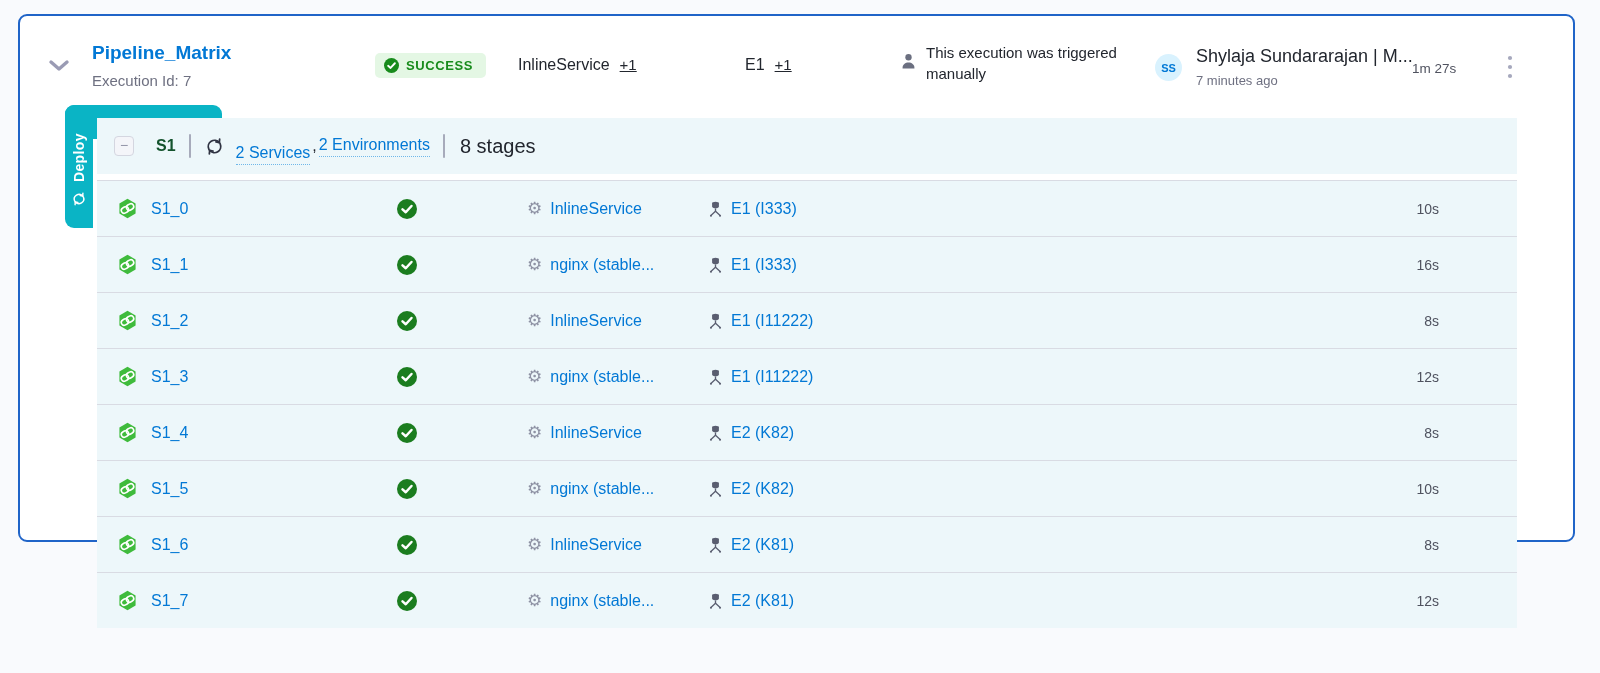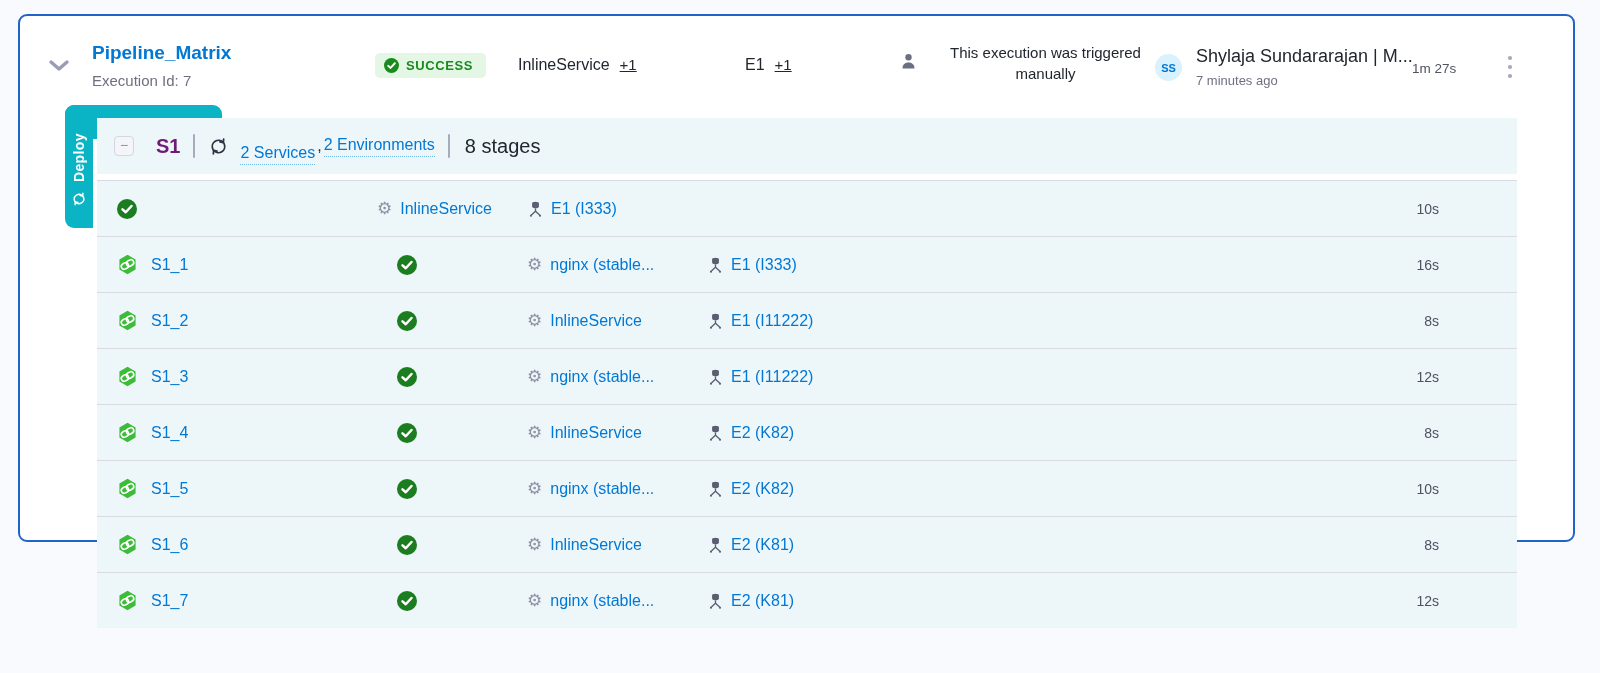--- a/index.html
+++ b/index.html
@@ -27,21 +27,21 @@
     position:absolute; left:355px; top:37px;
     background:#e4f7e4; border-radius:5px;
     display:flex; align-items:center; gap:7px;
     padding:5px 13px 5px 9px;
     color:#188b1c; font-size:13px; font-weight:bold; letter-spacing:0.6px;
   }
   .summary { position:absolute; top:40px; font-size:16px; color:#22262e; display:flex; gap:10px; align-items:baseline; }
   .summary.services { left:498px; }
   .summary.envs { left:725px; }
   .more-link { color:#22262e; text-decoration:underline; cursor:pointer; font-size:15px; }
-  .trigger-block { position:absolute; left:880px; top:27px; width:265px; display:flex; gap:9px;text-align:center; }
+  .trigger-block { position:absolute; left:880px; top:27px; width:265px; display:flex; gap:9px; }
   .trigger-text { font-size:15px; line-height:1.38; color:#22262e; }
   .avatar {
     position:absolute; left:1135px; top:38px;
     width:27px; height:27px; border-radius:50%;
     background:#d9f2fe; color:#0278d5;
     font-size:11px; font-weight:bold;
     display:flex; align-items:center; justify-content:center;
   }
   .user-block { position:absolute; left:1176px; top:30px; }
   .user-name { font-size:18px; color:#22262e; }
@@ -69,21 +69,21 @@
   .panel { position:absolute; left:77px; top:102px; width:1420px; height:512px; z-index:2; }
   .panel-header {
     height:56px; background:#edf7fa;
     display:flex; align-items:center; padding-left:17px;
   }
   .minus-box {
     width:20px; height:20px; background:#f4f5f9;
     border:1px solid #d4d6e0; border-radius:4px;
     color:#9294a8; font-size:14px; line-height:17px; text-align:center; cursor:pointer;
   }
-  .matrix-name { font-size:20px; font-weight:bold; color:#701a75; margin-left:22px; }
+  .matrix-name { font-size:16px; font-weight:bold; color:#14532d; margin-left:22px; }
   .v-sep { width:2px; height:24px; background:#8f92a6; opacity:0.75; margin-left:13px; border-radius:1px; }
   .cycle-ic { margin-left:13px; display:flex; }
   .dotted-link {
     color:#0278d5; font-size:16px; cursor:pointer;
     border-bottom:1.5px dotted #6fb7e9; padding-bottom:2px; text-decoration:none;
   }
   .dotted-link.first { margin-left:11px;margin-top:16px; }
   .link-comma { font-size:16px; color:#22262e; margin:0 2px 0 2px; }
   .stage-count { font-size:20px; color:#22262e; margin-left:15px; }
 
@@ -197,20 +197,32 @@
       </span>
       <a class="dotted-link first">2 Services</a>
       <span class="link-comma">,</span>
       <a class="dotted-link">2 Environments</a>
       <span class="v-sep"></span>
       <span class="stage-count">8 stages</span>
     </div>
 
     <div class="rows" id="rows">
   <div class="row">
+    <div class="col-stage">
+      <span style="display:flex;">
+        <svg width="21" height="21" viewBox="0 0 20 20">
+          <path d="M10 0.8 L17.7 5.3 V14.7 L10 19.2 L2.3 14.7 V5.3 Z" fill="#3fbb3c"></path>
+          <g transform="rotate(-30 10 10)" fill="none" stroke="#ffffff" stroke-width="1.5">
+            <rect x="3.6" y="7.3" width="7.2" height="5.4" rx="2.7"></rect>
+            <rect x="9.2" y="7.3" width="7.2" height="5.4" rx="2.7"></rect>
+          </g>
+        </svg>
+      </span>
+      <a class="blue-link">S1_0</a>
+    </div>
     <div class="col-status">
       <span style="display:flex;">
         <svg width="20" height="20" viewBox="0 0 16 16">
                 <circle cx="8" cy="8" r="8" fill="#1b7d1f"></circle>
                 <path d="M4.4 8.3 L7 10.6 L11.6 5.6" fill="none" stroke="#ffffff" stroke-width="2" stroke-linecap="round" stroke-linejoin="round"></path>
               </svg>
       </span>
     </div>
     <div class="col-service">
       <span class="gear-glyph">⚙</span>

